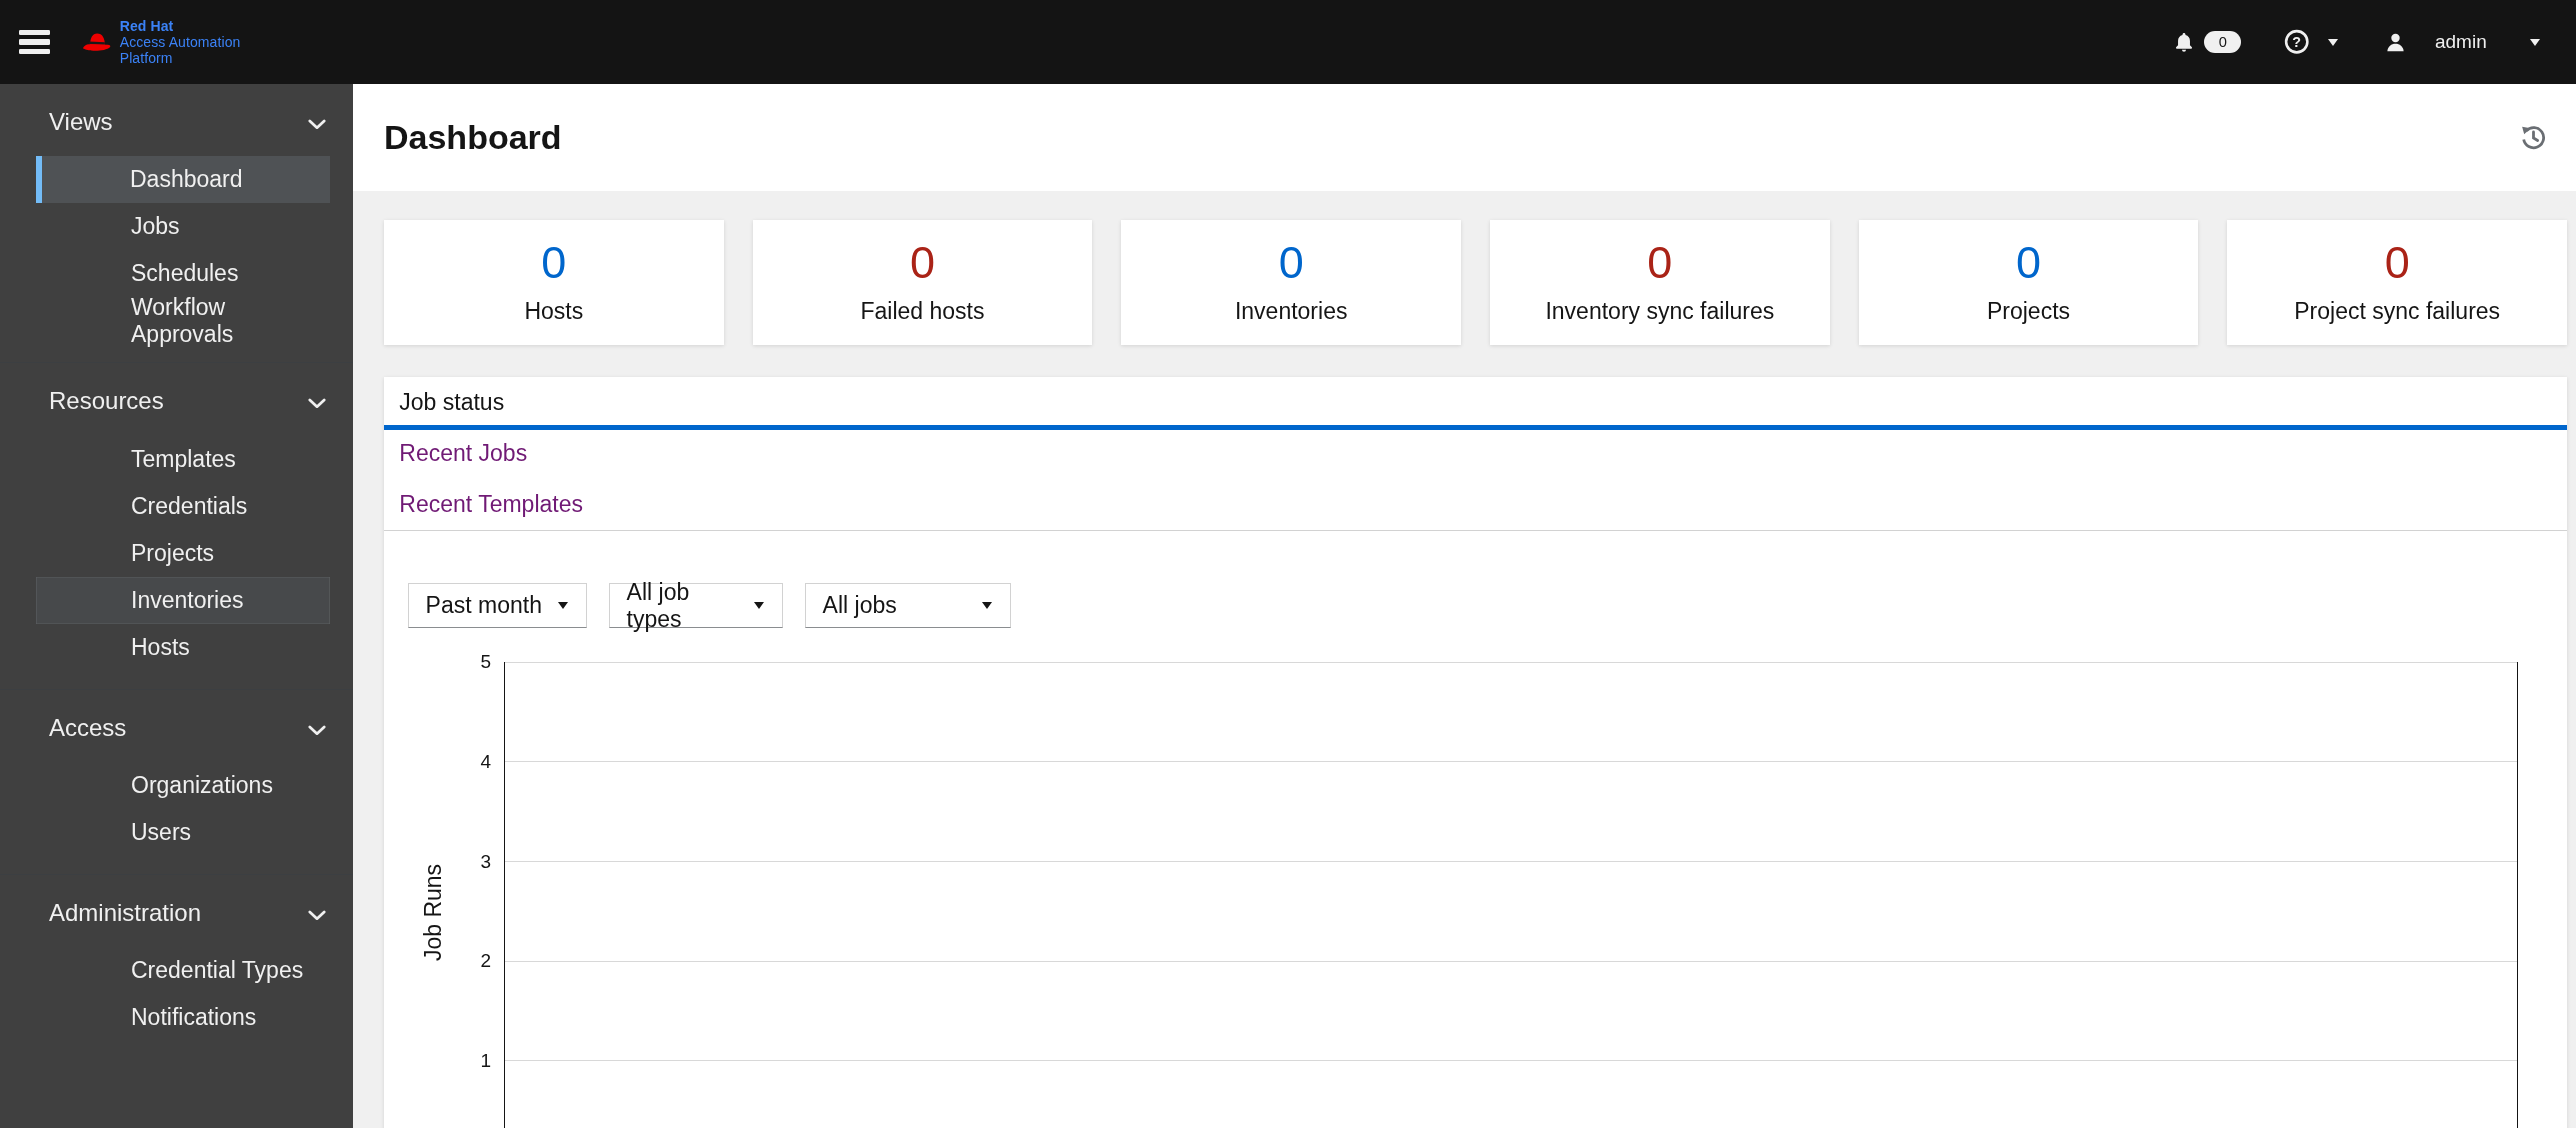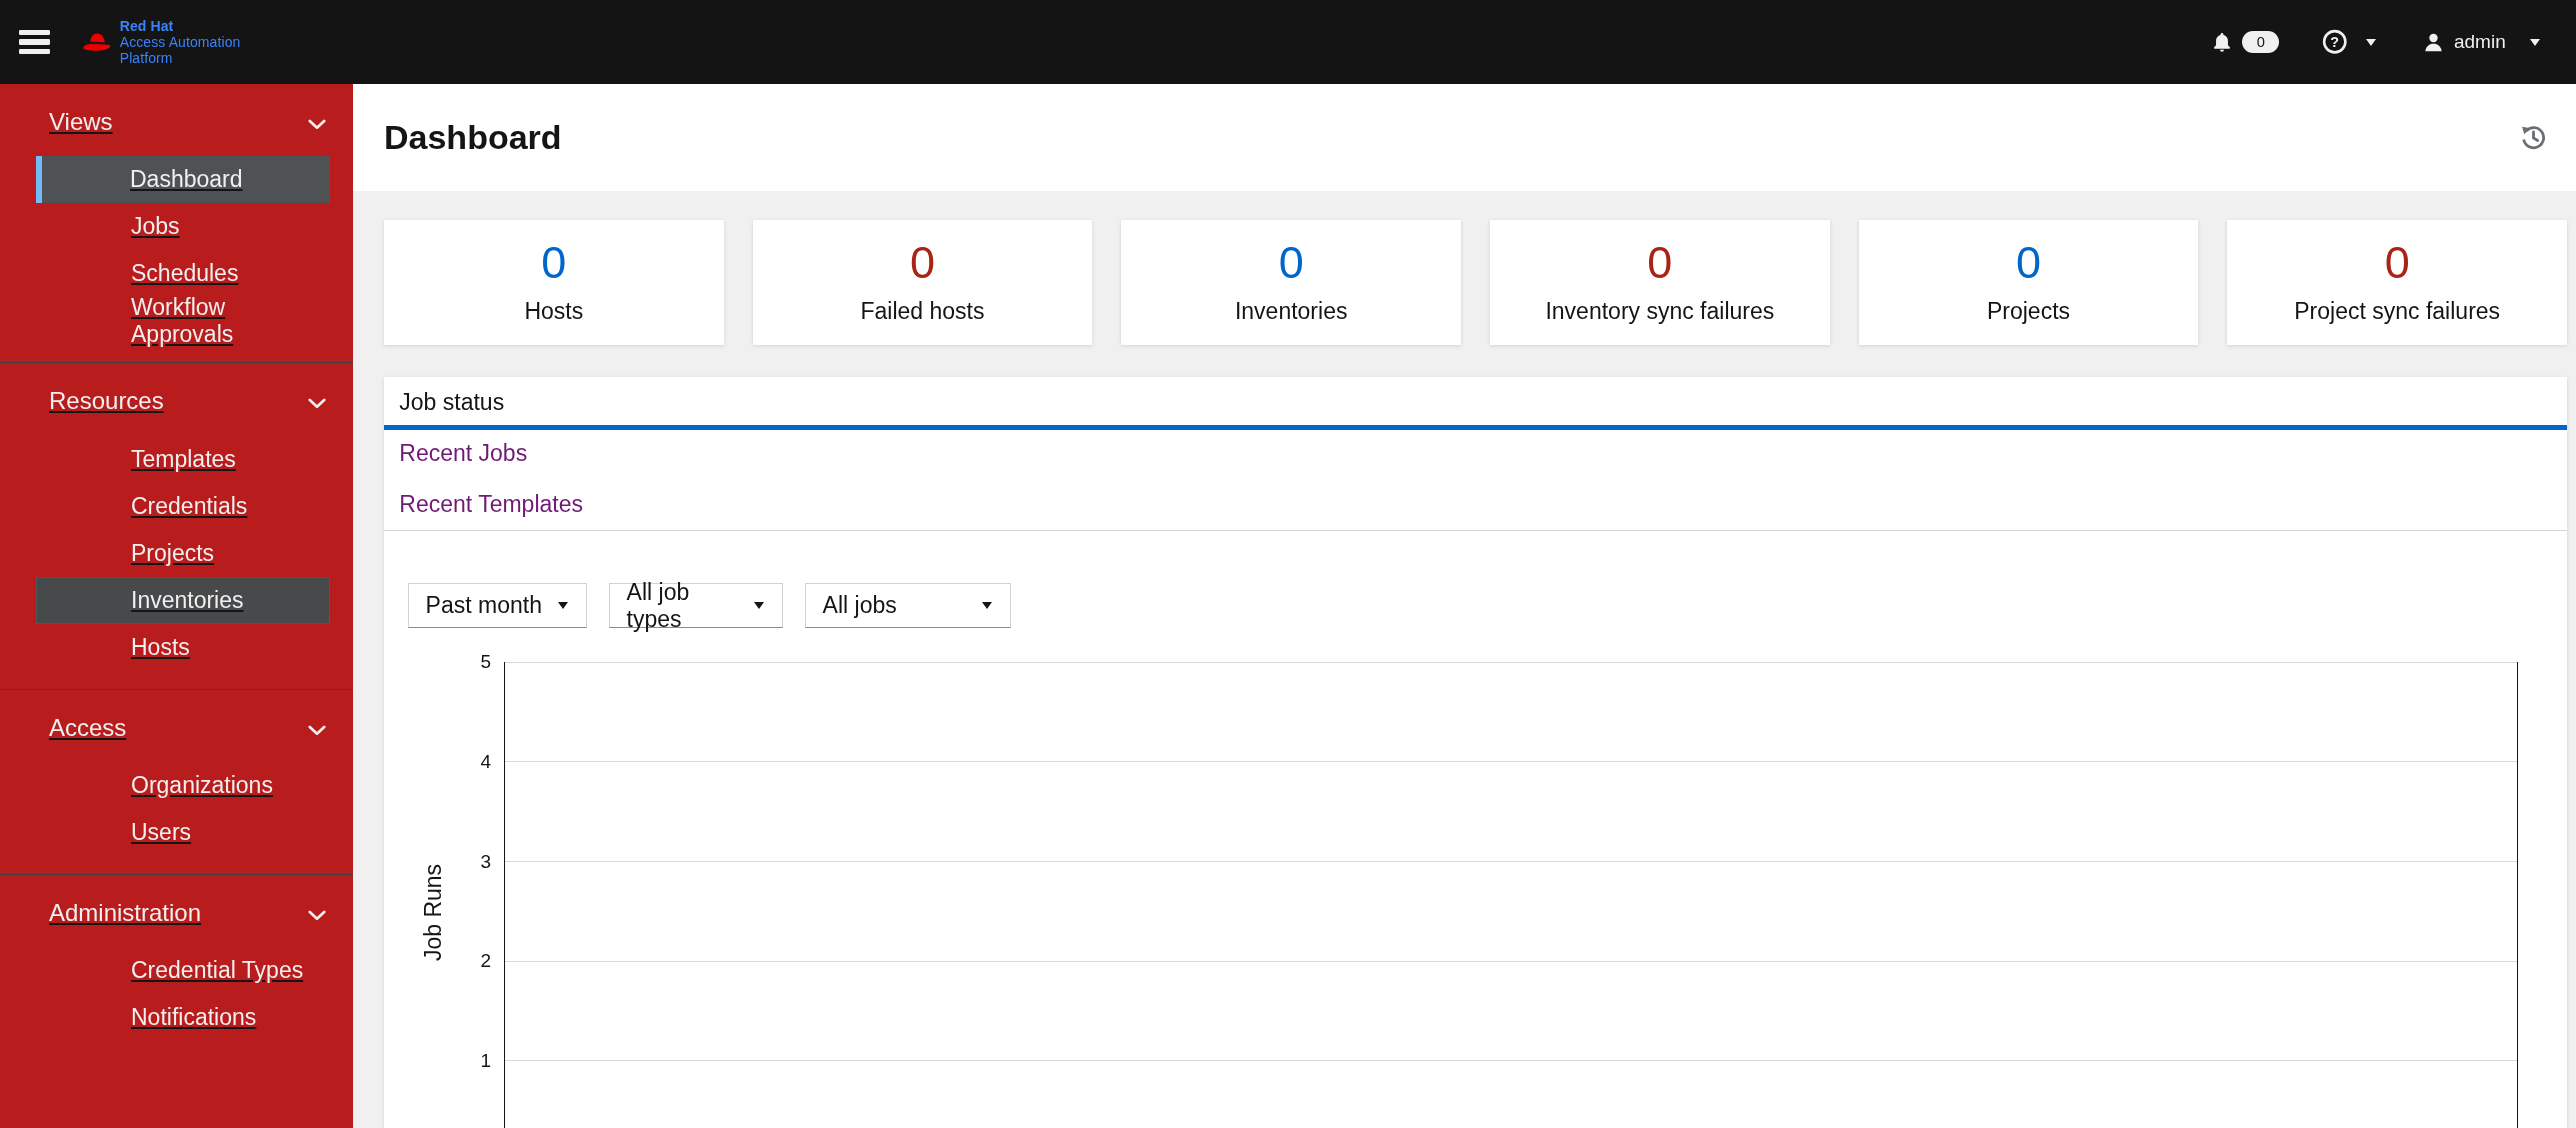--- a/index.html
+++ b/index.html
@@ -20,30 +20,30 @@
   .brand-text{color:#3b82f6;font-size:14px;line-height:16px;letter-spacing:0.1px;}
   .brand-l1{font-weight:bold;}
   .mast-right{margin-left:auto;display:flex;align-items:center;padding-right:36px;}
   .icon-btn{background:none;border:none;cursor:pointer;padding:0;display:flex;align-items:center;}
   .bell-icon{width:22px;height:23px;}
   .badge{min-width:37px;height:22.4px;border-radius:11.5px;background:#f0f0f0;color:#151515;
     font-size:14.7px;display:flex;align-items:center;justify-content:center;margin-left:9px;padding:0 7.7px;}
   .help-group{margin-left:43px;display:flex;align-items:center;gap:18px;}
   .q-icon{width:25.5px;height:25.5px;}
   .caret{width:0;height:0;border-left:5.7px solid transparent;border-right:5.7px solid transparent;border-top:7px solid #f0f0f0;}
-  .user-group{margin-left:46px;display:flex;align-items:center;gap:9px;}
+  .user-group{margin-left:46px;display:flex;align-items:center;gap:28px;}
   .person-icon{width:23px;height:23px;}
   .username{color:#f0f0f0;font-size:19px;}
   .user-group .caret{margin-left:15.3px;}
 
   
   .layout{display:flex;height:1045px;}
 
   
-  .sidebar{width:353px;flex:none;background:#b91c1c;overflow:hidden;text-decoration:underline;}
+  .sidebar{width:353px;flex:none;background:#404040;overflow:hidden;}
   .nav-section{padding:19px 0 18px;}
   .nav-section + .nav-section{border-top:0.6px solid #3c3f42;}
   .nav-section-header{display:flex;align-items:center;justify-content:space-between;
     padding:0 27px 0 49px;height:38px;color:#f0f0f0;font-size:24px;cursor:pointer;background:none;border:none;width:100%;}
   .chev{width:18px;height:11px;stroke:#f0f0f0;stroke-width:3;fill:none;stroke-linecap:round;stroke-linejoin:round;}
   .nav-list{list-style:none;margin:15.3px 23px 0 36px;padding:0;}
   .nav-item{height:47px;display:flex;align-items:center;padding-left:95px;
     font-size:23px;color:#f0f0f0;cursor:pointer;}
   .nav-item.current{background:#4f5255;border-left:6.4px solid #73bcf7;padding-left:88px;}
   .nav-item.hover{background:#47494b;box-shadow:inset 0 0 0 0.6px #5d6063;}

